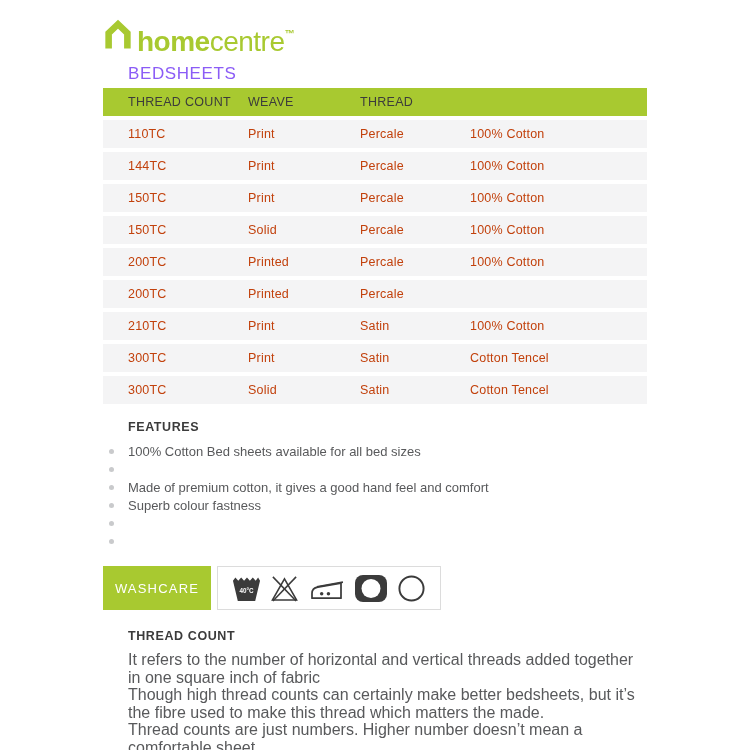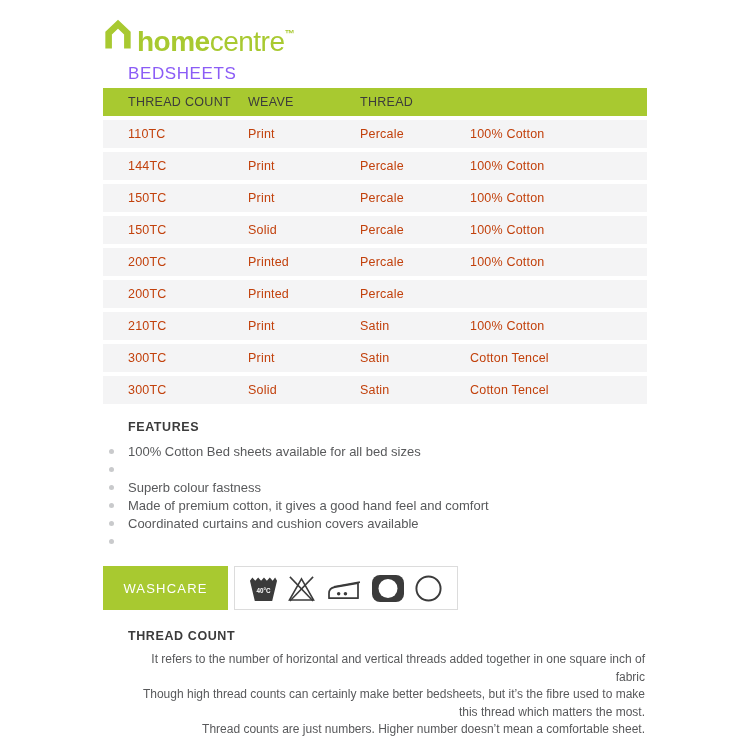--- a/index.html
+++ b/index.html
@@ -69,39 +69,39 @@
   .features .dot {
     width:5px; height:5px; border-radius:50%;
     background:#C9CACC;
     margin-left:6px; margin-right:14px;
     flex:0 0 auto;
   }
 
   
   .washcare-row { margin:16px 0 0 103px; display:flex; align-items:stretch; gap:6px; height:44px; }
   .washcare-btn {
-    width:125px; background:var(--green);
+    width:108px; background:var(--green);
     display:flex; align-items:center; justify-content:center;
     color:#ffffff; font-size:13px; font-weight:400; letter-spacing:1.2px;
   }
   .washcare-icons {
     width:224px;
     border:1px solid #DCDCDC;
     background:#ffffff;
     display:flex; align-items:center; justify-content:space-evenly;
     padding:0 4px;
   }
   .washcare-icons svg { display:block; }
 
   
   .threadcount { margin:19px 0 0 103px; width:545px; }
   .threadcount h2 { margin-left:25px; }
   .tc-paras { margin:8px 0 0 25px; width:517px; }
   .tc-paras p {
-    font-size:12px; line-height:17.5px; color:#58595B;text-align:right;
+    font-size:16px; line-height:17.5px; color:#58595B;
   }
 </style>
 </head>
 <body>
 
 <div class="page">
 
   <div class="logo-row">
     <svg width="30" height="31" viewBox="0 0 32 32">
       <path d="M6,31 L6,14.5 L16,5 L26,14.5 L26,31" fill="none" stroke="#A8C930" stroke-width="7" stroke-linejoin="miter"></path>
@@ -189,31 +189,30 @@
       <span class="dot"></span>
       <span class="ftext">100% Cotton Bed sheets available for all bed sizes</span>
     </li>
 
     <li>
       <span class="dot"></span>
     </li>
 
     <li>
       <span class="dot"></span>
+      <span class="ftext">Made of premium cotton, it gives a good hand feel and comfort</span>
+    </li>
+
+    <li>
+      <span class="dot"></span>
       <span class="ftext">Superb colour fastness</span>
     </li>
 
     <li>
       <span class="dot"></span>
-      <span class="ftext">Made of premium cotton, it gives a good hand feel and comfort</span>
-    </li>
-
-    <li>
-      <span class="dot"></span>
-      <span class="ftext">Coordinated curtains and cushion covers available</span>
     </li>
 
     <li>
       <span class="dot"></span>
     </li>
   </ul>
   </section>
 
   <section class="washcare-row">
     <div class="washcare-btn">
@@ -248,20 +247,20 @@
         <circle cx="15" cy="15" r="12.5" fill="none" stroke="#3B3B3B" stroke-width="2"></circle>
       </svg>
     </div>
   </section>
 
   <section class="threadcount">
     <h2>THREAD COUNT</h2>
     <div class="tc-paras" id="tc-paragraphs">
     <p>It refers to the number of horizontal and vertical threads added together in one square inch of fabric</p>
 
-    <p>Though high thread counts can certainly make better bedsheets, but it’s the fibre used to make this thread which matters the most.</p>
+    <p>Though high thread counts can certainly make better bedsheets, but it’s the fibre used to make this thread which matters the made.</p>
 
 
     <p>Thread counts are just numbers. Higher number doesn’t mean a comfortable sheet.</p>
   </div>
   </section>
 
 </div>
 
 </body></html>

